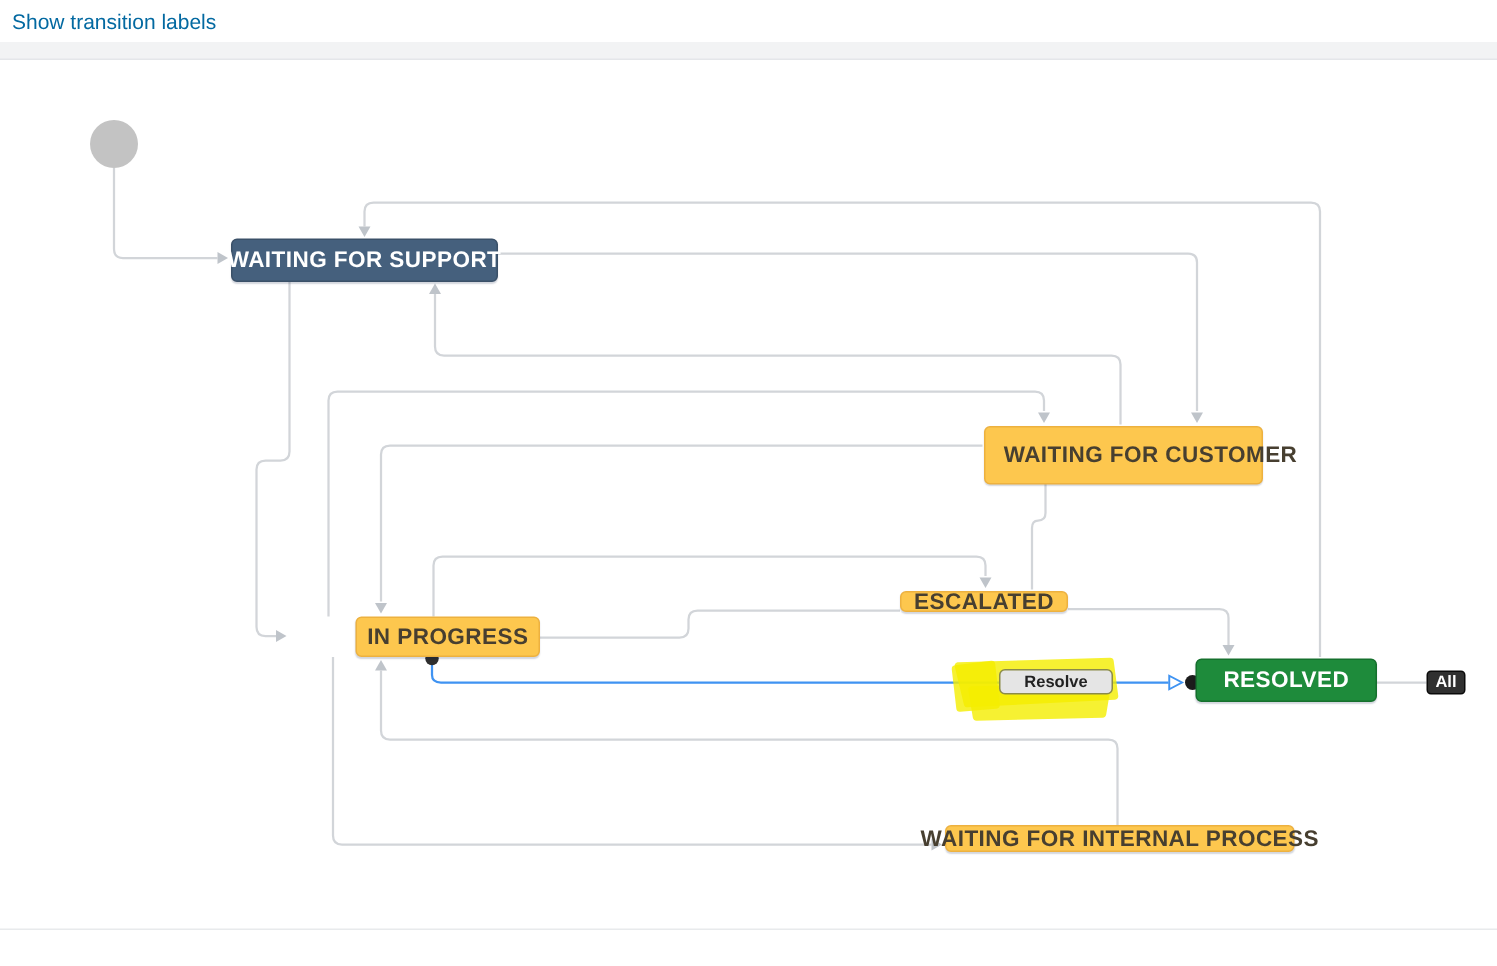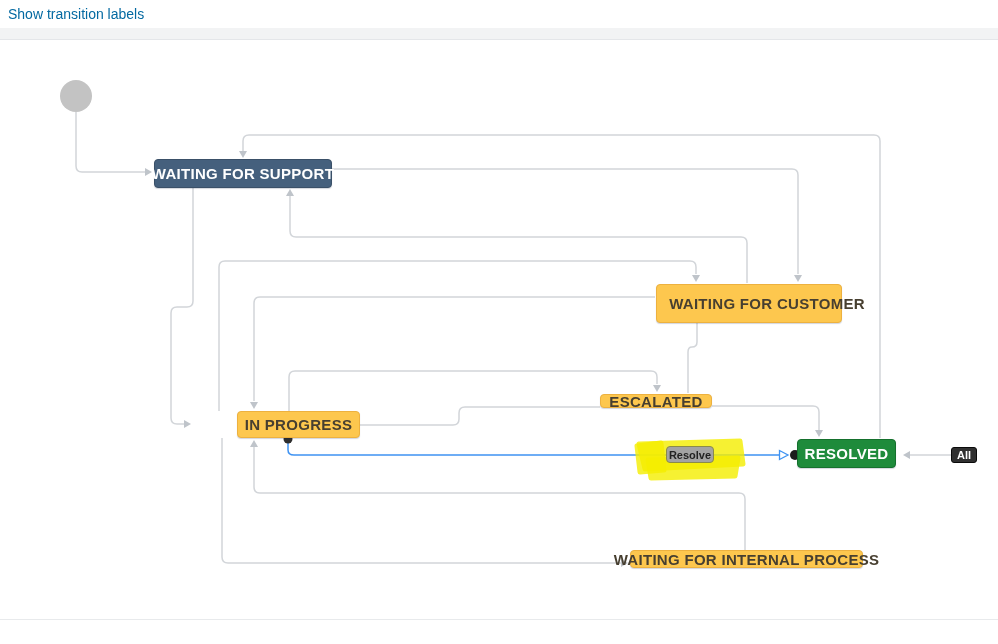--- a/index.html
+++ b/index.html
@@ -9,22 +9,22 @@
   .subband{position:absolute;top:28px;left:0;width:100%;height:12px;background:#f2f3f4;border-bottom:1px solid #e4e6e9;box-sizing:border-box;}
   .canvas{position:absolute;top:41px;left:0;width:100%;height:579px;background:#fff;border-bottom:1px solid #e8eaec;box-sizing:border-box;}
   svg.edges{position:absolute;top:0;left:0;width:998px;height:644px;}
   .node{position:absolute;display:flex;align-items:center;justify-content:center;
         font-size:15px;font-weight:bold;letter-spacing:.3px;border-radius:4px;
         box-sizing:border-box;cursor:move;box-shadow:0 1px 1px rgba(9,30,66,.18);white-space:nowrap;}
   .node.slate{background:#45607D;border:1px solid #3A5068;color:#fff;}
   .node.yellow{background:#FDC74E;border:1px solid #EDB13F;color:#473F30;}
   .node.green{background:#1E8B3B;border:1px solid #15702D;color:#fff;}
   .start{position:absolute;left:60px;top:80px;width:32px;height:32px;border-radius:50%;background:#C3C3C3;cursor:move;}
-  .resolve-label{position:absolute;left:666px;top:446px;width:48px;height:17px;
-        background:#a3a3a3;border:1px solid #8B8B49;border-radius:4px;
+  .resolve-label{position:absolute;left:666px;top:446px;width:76px;height:17px;
+        background:#e5e5e5;border:1px solid #8B8B49;border-radius:4px;
         display:flex;align-items:center;justify-content:center;
         font-size:11px;font-weight:600;color:#222;box-sizing:border-box;cursor:pointer;}
   .all-chip{position:absolute;left:951px;top:447px;width:26px;height:16px;
         background:#303030;border:1px solid #0A0A0A;border-radius:3px;
         display:flex;align-items:center;justify-content:center;
         font-size:11px;font-weight:bold;color:#fff;box-sizing:border-box;}
 </style>
 </head>
 <body>
 
@@ -74,16 +74,16 @@
     </svg>
 
   <div>
     <div class="start" style="left: 60px; top: 80px; width: 32px; height: 32px; background: rgb(195, 195, 195);"></div>
     <div class="resolve-label">Resolve</div>
     <div class="all-chip">All</div>
   <div class="node slate" style="left: 154px; top: 159px; width: 178px; height: 29px;">WAITING FOR SUPPORT</div>
       <div class="node yellow" style="left: 656px; top: 284px; width: 186px; height: 39px; padding-left: 36px;">WAITING FOR CUSTOMER</div>
       <div class="node yellow" style="left: 600px; top: 394px; width: 112px; height: 14px;">ESCALATED</div>
       <div class="node yellow" style="left: 193px; top: 411px; width: 123px; height: 27px; margin-left: 44px;">IN PROGRESS</div>
-      <div class="node green" style="left: 797px; top: 439px; width: 99px; height: 29px;">RESOLVED</div>
+      <div class="node green" style="left: 797px; top: 439px; width: 121px; height: 29px;">RESOLVED</div>
       <div class="node yellow" style="left: 630px; top: 550px; width: 233px; height: 18px;">WAITING FOR INTERNAL PROCESS</div>
     </div>
 </div>
 
 </body></html>

